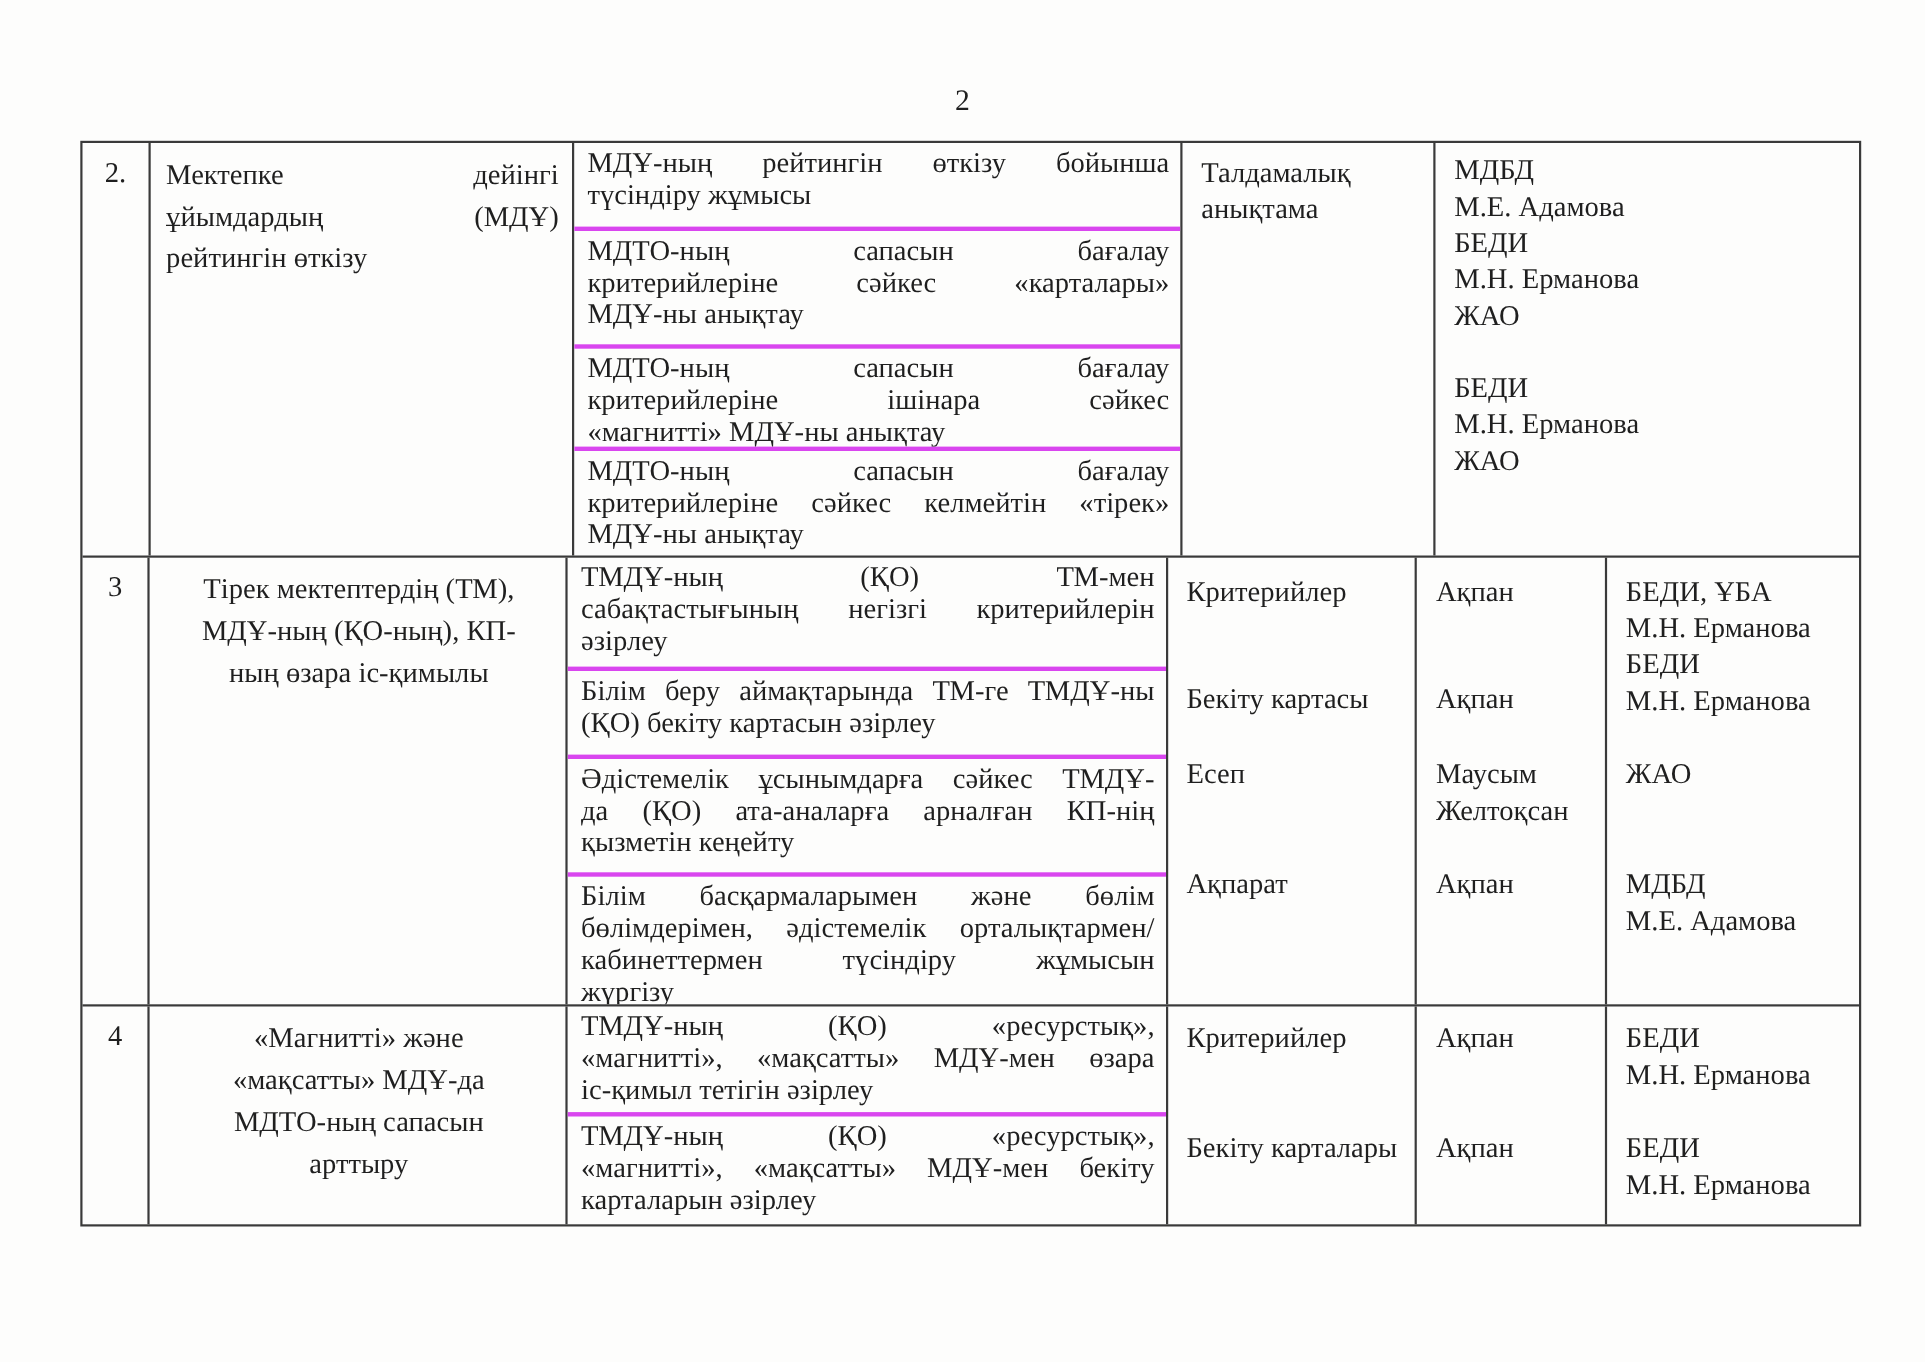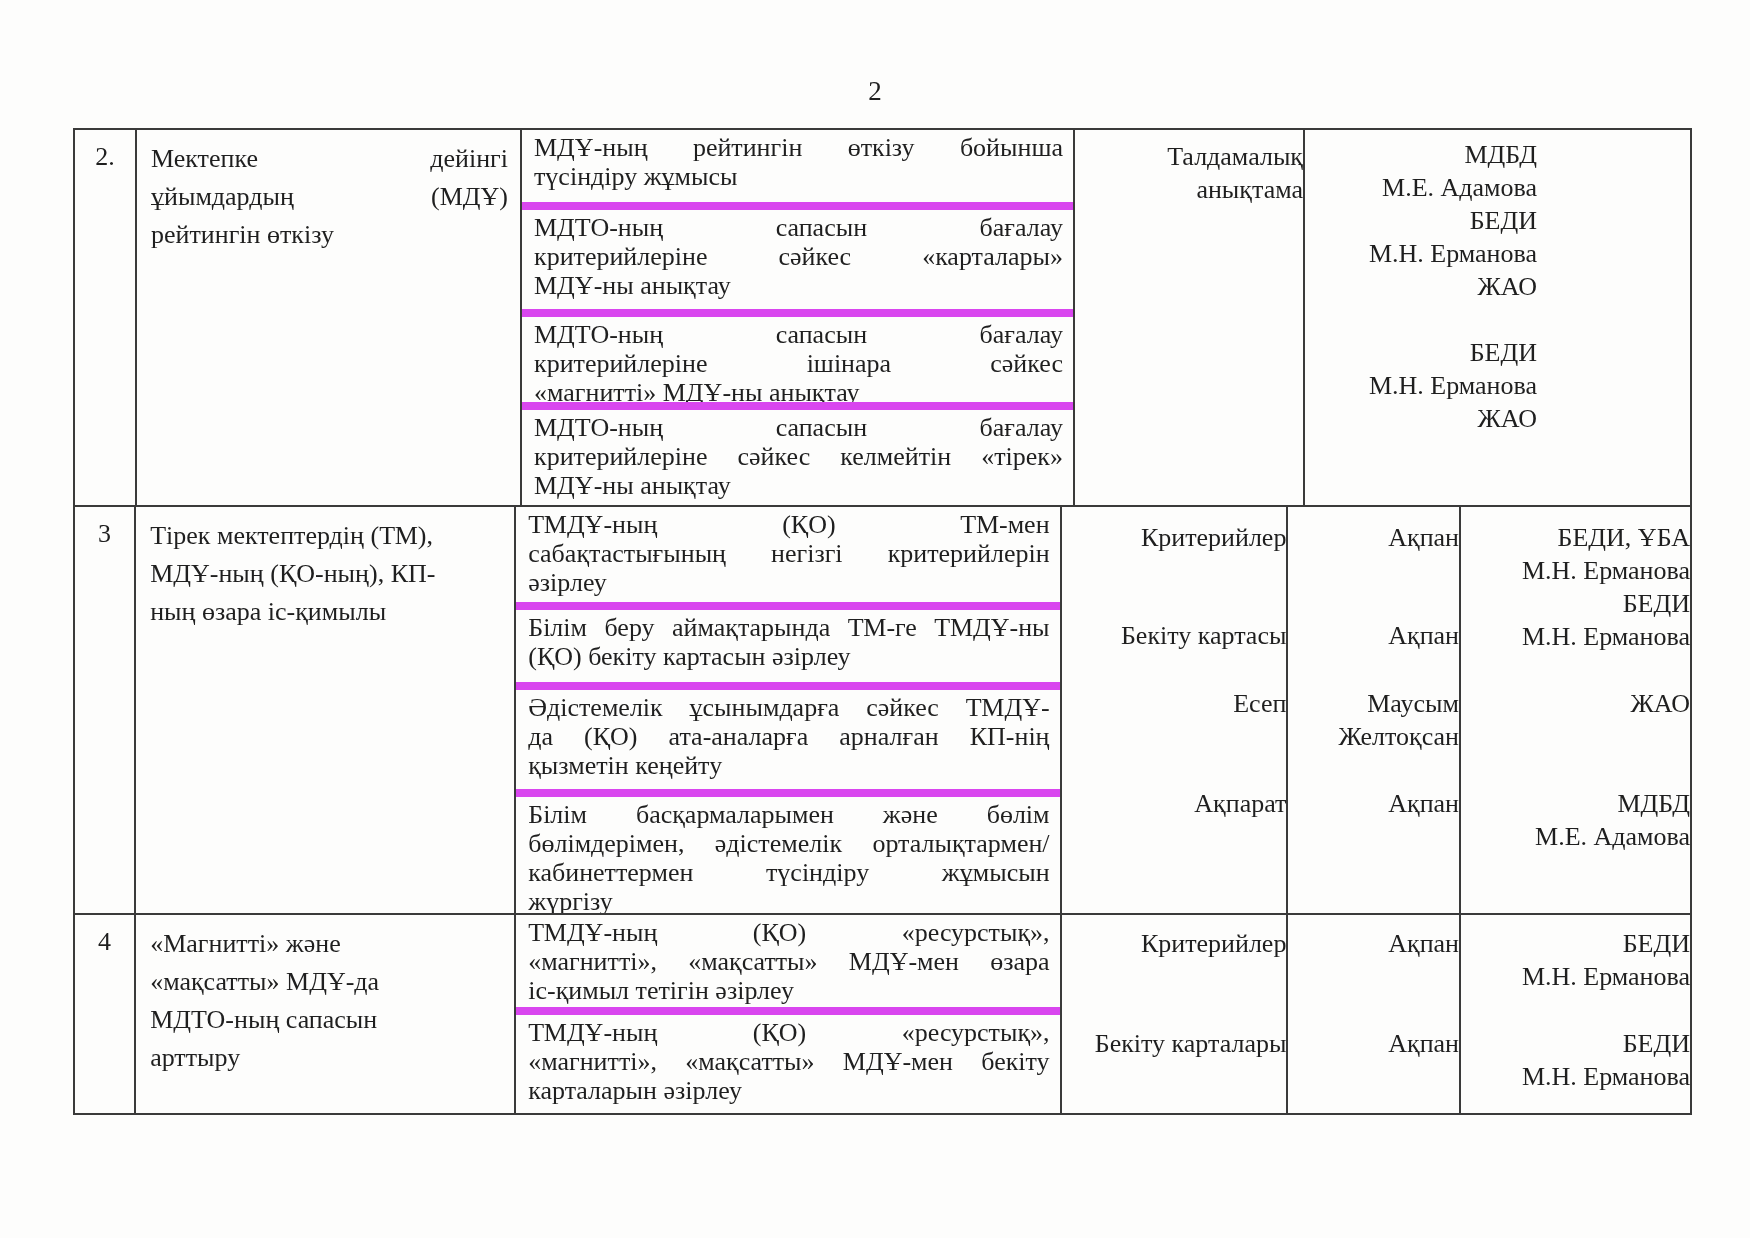--- a/index.html
+++ b/index.html
@@ -20,28 +20,28 @@
   .trow:last-child{border-bottom:none;}
   .c{box-sizing:border-box;border-right:2px solid #3a3a3a;position:relative;overflow:hidden;}
   .c:last-child{border-right:none;}
   .c1{width:62px;text-align:center;padding-top:12px;}
   .c2{width:385px;padding:10px 12px 0 14px;line-height:38px;}
   .c3{width:553px;}
   .c4{width:230px;}
   .c5{width:175px;}
   .c6{width:232px;padding-left:13px;}
   .act{
-    box-sizing:border-box;border-bottom:8px solid #d946ef;
+    box-sizing:border-box;border-bottom:4px solid #d946ef;
     padding:3px 10px 0 12px;line-height:29px;overflow:hidden;
   }
   .act:last-child{border-bottom:none;}
   .jline{display:flex;justify-content:space-between;align-items:flex-end;}
-  .prelines{white-space:pre-line;}
+  .prelines{white-space:pre-line;text-align:center;}
   .blk{
-    position:absolute;left:17px;right:0;text-align:right;
+    position:absolute;left:17px;right:0;text-align:left;
     white-space:pre-line;line-height:33px;
   }
 </style>
 </head>
 <body>
 
 <div class="page-number">2</div>
 
 <div class="plan-table">
 

